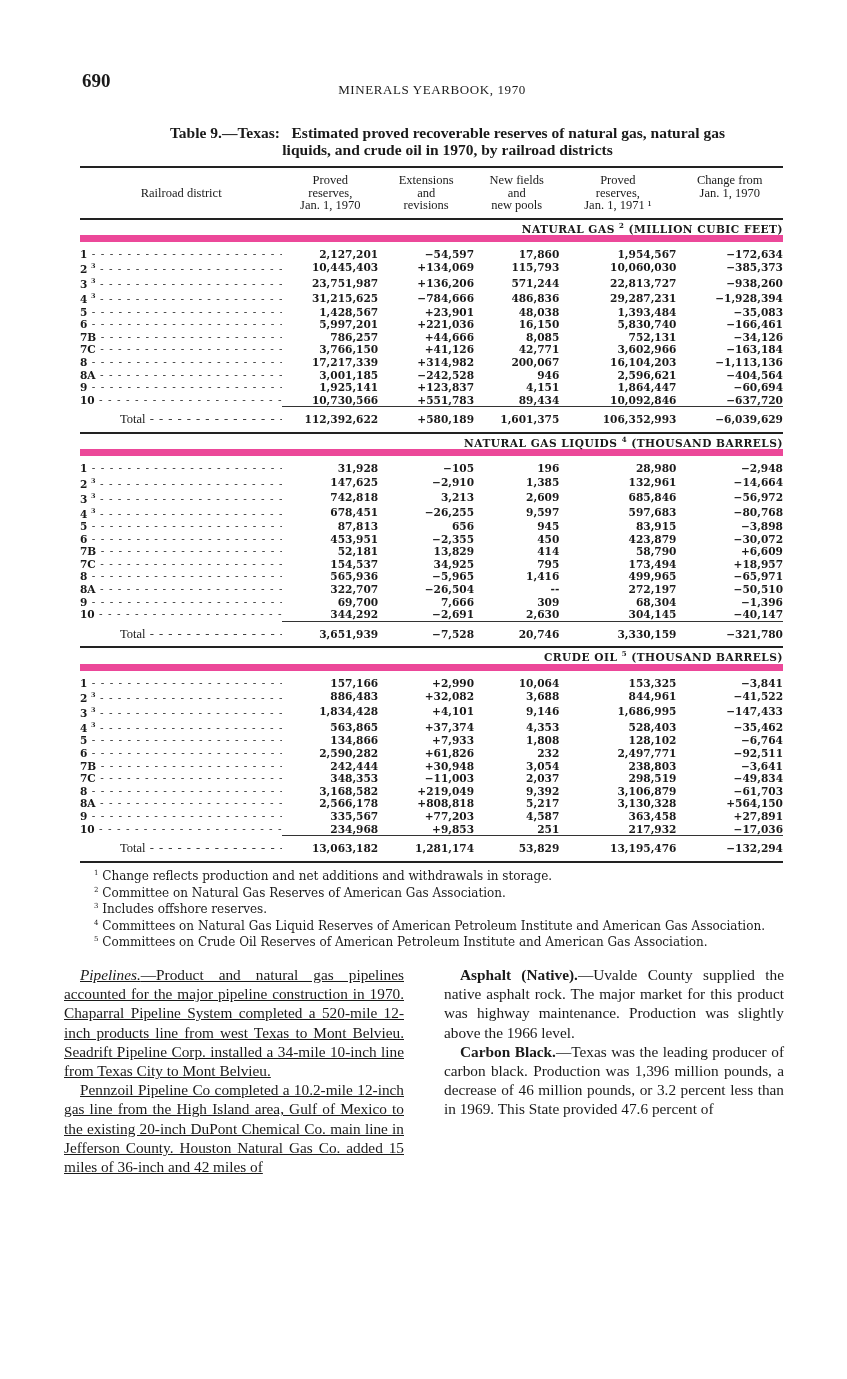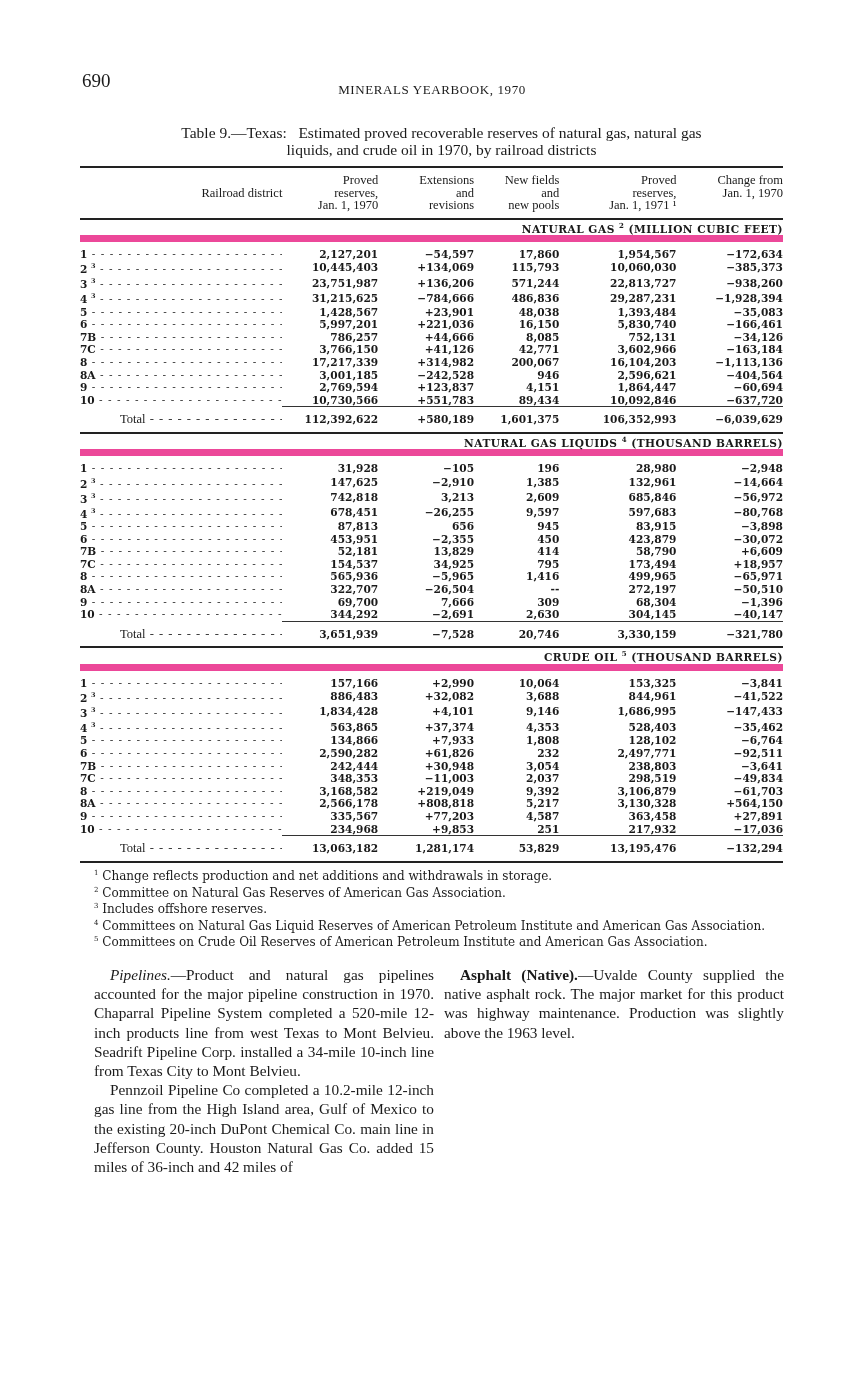--- a/index.html
+++ b/index.html
@@ -1,42 +1,42 @@
 <!DOCTYPE html>
 <html><head>
 <meta charset="utf-8">
 <style>
   html, body { margin: 0; padding: 0; background: #ffffff; }
   body { width: 847px; height: 1379px; position: relative; overflow: hidden; color: #1a1a1a; font-family: "Liberation Serif", "DejaVu Serif", serif; }
   .page-header { position: absolute; top: 70px; left: 82px; width: 700px; height: 24px; }
-  .page-num { position: absolute; left: 0; top: 0; font-size: 19px; }
+  .page-num { position: absolute; left: 0; top: 0; font-size: 19px; font-weight: bold; }
   .running-head { position: absolute; left: 0; right: 0; top: 12px; text-align: center; font-size: 13px; letter-spacing: 0.6px; }
-  .table-title { position: absolute; top: 124px; left: 88px; width: 707px; text-align: center; font-weight: normal; font-size: 15.5px; line-height: 17px; }
+  .table-title { position: absolute; top: 124px; left: 94px; width: 707px; text-align: center; font-weight: bold; font-size: 15.5px; line-height: 17px; }
   .tbl-wrap { position: absolute; top: 166px; left: 80px; width: 703px; font-family: "Liberation Serif", "DejaVu Serif", serif; }
   table { border-collapse: collapse; width: 100%; table-layout: fixed; font-size: 11.6px; }
   col.c0 { width: 190px; } col.c1 { width: 90px; } col.c2 { width: 90px; } col.c3 { width: 80px; } col.c4 { width: 110px; } col.c5 { width: 100px; }
-  thead th { font-weight: normal; font-size: 12.5px; line-height: 12.5px; padding: 6px 0 6px 0; vertical-align: middle; text-align: right; }
+  thead th { font-weight: normal; font-size: 12.5px; line-height: 12.5px; padding: 6px 0 6px 0; vertical-align: middle; text-align: center; }
   thead tr { border-top: 2px solid #222; border-bottom: 2px solid #222; }
   th .l { display: block; }
   .section-row td { text-align: center; font-size: 9.6px; letter-spacing: 0.5px; padding: 6px 0 5px 0; border-bottom: 7px solid #ec4899; font-family: "DejaVu Serif", serif; }
   .section-row sup { font-size: 7px; }
   tbody.data td { padding: 0; line-height: 12.6px; text-align: right; font-family: "DejaVu Serif", serif; font-weight: bold; font-size: 10.6px; white-space: nowrap; }
   tbody.data tr.first td { padding-top: 6px; }
   tbody.data td.dist { text-align: left; overflow: hidden; }
   td.dist .lead { color: #333; letter-spacing: 1px; font-weight: normal; }
   td.dist sup { font-size: 6.5px; }
   td.c1 { padding-right: 0px; }
   tr.total td { padding-top: 6px !important; padding-bottom: 6px !important; border-bottom: 2px solid #222; }
   tr.total td.dist { padding-left: 40px; font-weight: normal; font-family: "Liberation Serif", serif; font-size: 12.5px; }
   tr.total td.num { border-top: 1px solid #333; }
   .footnotes { position: absolute; top: 867px; left: 80px; width: 705px; font-size: 12px; line-height: 13.5px; font-family: "DejaVu Serif", serif; }
   .footnotes .fn { text-indent: 14px; }
   .footnotes sup { font-size: 7px; }
   .col-text { position: absolute; top: 965px; width: 340px; font-size: 15.3px; line-height: 19.2px; text-align: justify; font-family: "Liberation Serif", serif; }
-  .col-left { left: 94px; }
+  .col-left { left: 64px; text-decoration: underline; }
   .col-right { left: 444px; }
   .col-text p { margin: 0; text-indent: 16px; }
   .col-text p.cont { text-indent: 0; }
   .run-in { font-weight: bold; }
   .run-in.ital { font-style: italic; font-weight: normal; }
 </style>
 </head>
 <body>
 
 <div class="page-header">
@@ -170,21 +170,21 @@
         <tr>
           <td class="dist"><span>8A</span><span class="lead"> - - - - - - - - - - - - - - - - - - - - - - - - - - - - -</span></td>
           <td class="num c1">3,001,185</td>
           <td class="num c2">−242,528</td>
           <td class="num c3">946</td>
           <td class="num c4">2,596,621</td>
           <td class="num c5">−404,564</td>
         </tr>
         <tr>
           <td class="dist"><span>9</span><span class="lead"> - - - - - - - - - - - - - - - - - - - - - - - - - - - - -</span></td>
-          <td class="num c1">2,769,594</td>
+          <td class="num c1">1,925,141</td>
           <td class="num c2">+123,837</td>
           <td class="num c3">4,151</td>
           <td class="num c4">1,864,447</td>
           <td class="num c5">−60,694</td>
         </tr>
         <tr>
           <td class="dist"><span>10</span><span class="lead"> - - - - - - - - - - - - - - - - - - - - - - - - - - - - -</span></td>
           <td class="num c1">10,730,566</td>
           <td class="num c2">+551,783</td>
           <td class="num c3">89,434</td>
@@ -423,14 +423,15 @@
     <div class="fn"><sup>3</sup> <span>Includes offshore reserves.</span></div>
     <div class="fn"><sup>4</sup> <span>Committees on Natural Gas Liquid Reserves of American Petroleum Institute and American Gas Association.</span></div>
     <div class="fn"><sup>5</sup> <span>Committees on Crude Oil Reserves of American Petroleum Institute and American Gas Association.</span></div>
   </div>
 
 <div class="col-text col-left" id="col-left">
     <p><span class="run-in ital">Pipelines.</span><span>—Product and natural gas pipelines accounted for the major pipeline construction in 1970. Chaparral Pipeline System completed a 520-mile 12-inch products line from west Texas to Mont Belvieu. Seadrift Pipeline Corp. installed a 34-mile 10-inch line from Texas City to Mont Belvieu.</span></p>
     <p><span>Pennzoil Pipeline Co completed a 10.2-mile 12-inch gas line from the High Island area, Gulf of Mexico to the existing 20-inch DuPont Chemical Co. main line in Jefferson County. Houston Natural Gas Co. added 15 miles of 36-inch and 42 miles of</span></p>
   </div>
 <div class="col-text col-right" id="col-right">
-    <p><span class="run-in">Asphalt (Native).</span><span>—Uvalde County supplied the native asphalt rock. The major market for this product was highway maintenance. Production was slightly above the 1963 level.</span></p>
+    <p><span class="run-in">Asphalt (Native).</span><span>—Uvalde County supplied the native asphalt rock. The major market for this product was highway maintenance. Production was slightly above the 1966 level.</span></p>
+    <p><span class="run-in">Carbon Black.</span><span>—Texas was the leading producer of carbon black. Production was 1,396 million pounds, a decrease of 46 million pounds, or 3.2 percent less than in 1969. This State provided 47.6 percent of</span></p>
   </div>
 
 </body></html>

